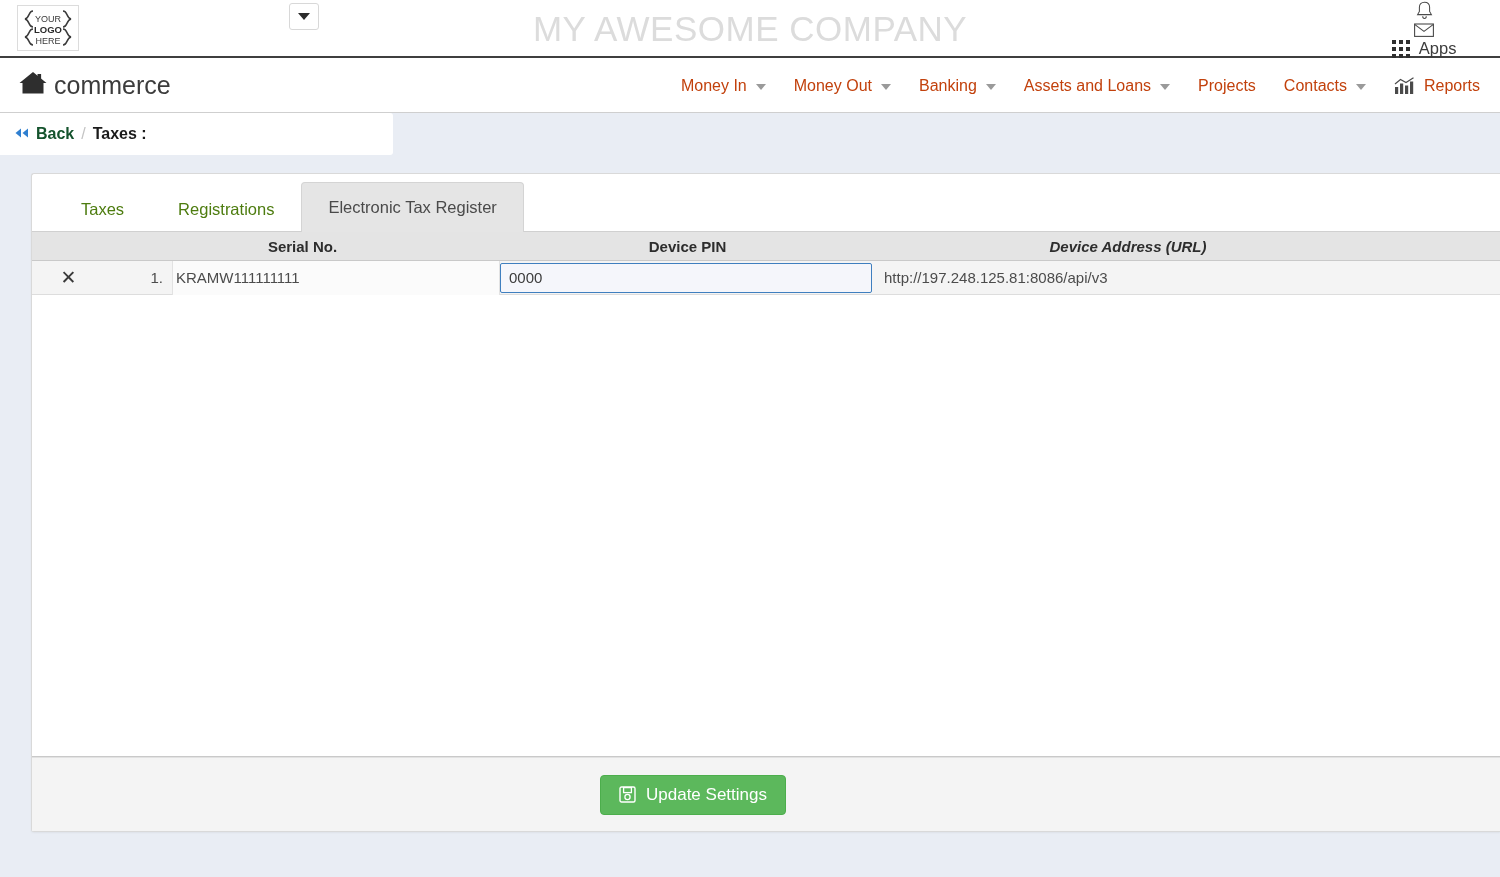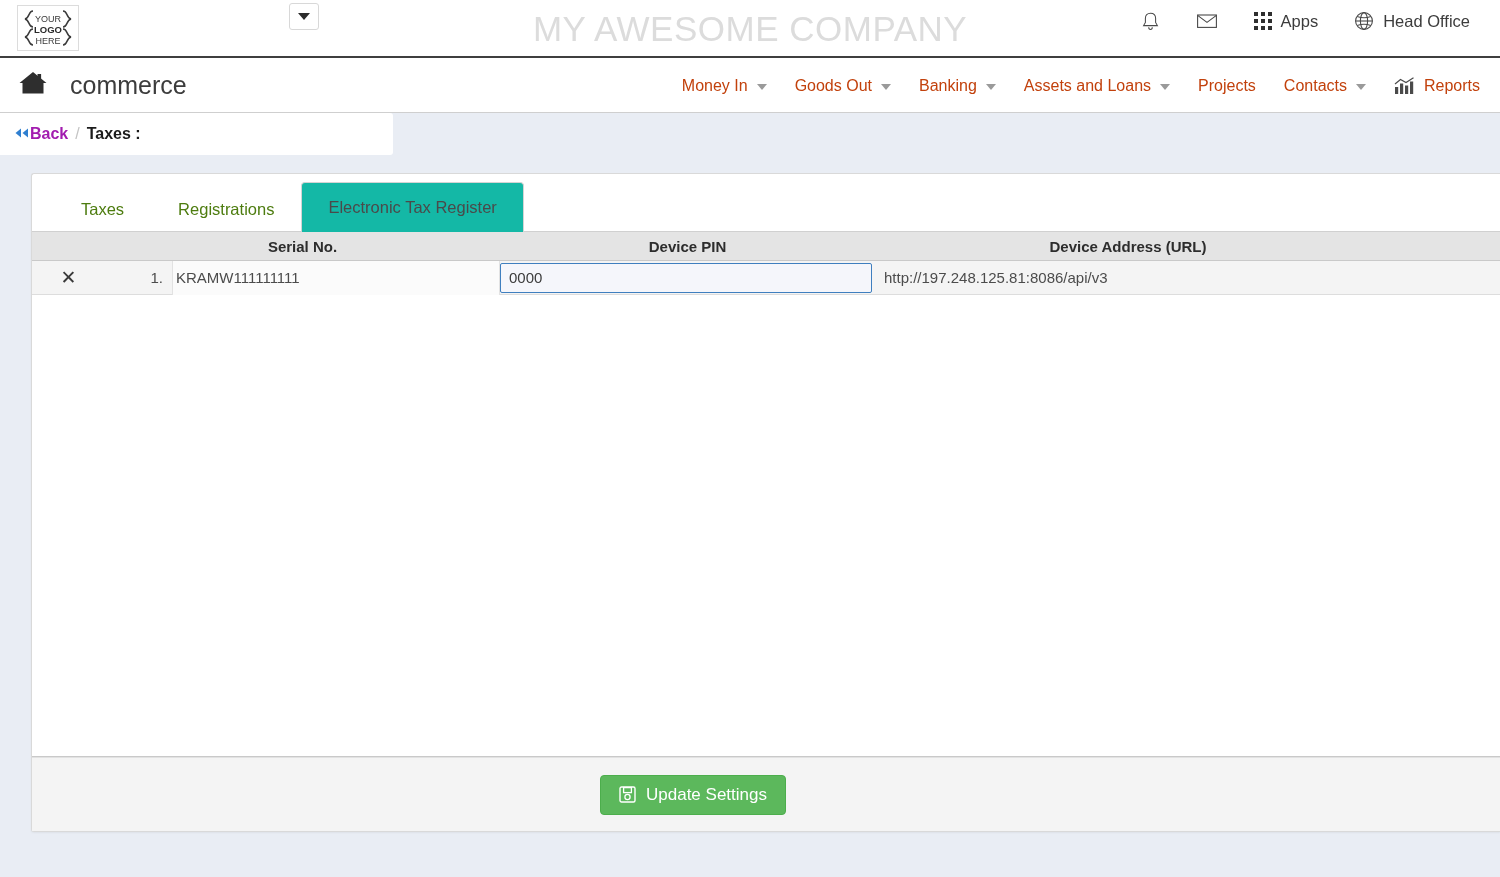--- a/index.html
+++ b/index.html
@@ -59,21 +59,22 @@
     pointer-events: none;
     white-space: nowrap;
   }
 
   .topbar-right {
     position: absolute;
     right: 0; top: 0;
     height: 42px;
     display: flex; align-items: center;
     gap: 0;
-    padding-right: 12px;
+    padding-right: 0;
+    flex-direction: column;
   }
   .tb-item {
     display: flex; align-items: center;
     gap: 9px;
     padding: 0 18px;
     height: 58px;
     color: #3c3c3c;
     font-size: 16.5px;
     cursor: pointer;
     white-space: nowrap;
@@ -89,21 +90,21 @@
     display: flex;
     align-items: center;
   }
   .nav-home {
     margin-left: 12px;
     display: flex; align-items: center;
     cursor: pointer;
     padding: 0 6px;
   }
   .nav-brand {
-    margin-left: 16px;
+    margin-left: 0;
     font-size: 25px;
     color: #3c3c3c;
     cursor: pointer;
   }
   .nav-menu {
     position: absolute;
     right: 6px; top: 0;
     height: 55px;
     display: flex; align-items: center;
   }
@@ -136,22 +137,22 @@
     width: 393px;
     background: #fff;
     display: flex;
     align-items: center;
     padding-left: 14px;
     gap: 7px;
     font-size: 16px;
     border-radius: 0 3px 3px 0;
   }
   .bc-back {
-    display: flex; align-items: center; gap: 0;
-    color: #a21caf;
+    display: flex; align-items: center; gap: 6px;
+    color: #14532d;
     font-weight: bold;
     cursor: pointer;
   }
   .bc-sep { color: #c4c4c4; }
   .bc-title { color: #1b1b1b; font-weight: bold; }
 
   
   .panel {
     margin: 18px 0 0 31px;
     background: #ffffff;
@@ -179,21 +180,21 @@
     font-size: 16.5px;
     color: #4d7c0f;
     cursor: pointer;
     background: transparent;
     border: 1px solid transparent;
     border-bottom: none;
     white-space: nowrap;
   }
   .tab.active {
     color: #4a4a4a;
-    background: #14b8a6;
+    background: #e5e5e5;
     border-color: #d4d4d4;
     border-radius: 4px 4px 0 0;
     height: 50px;
     position: relative;
     z-index: 2;
     margin-bottom: -1px;
   }
 
   .table-area { flex: 1 1 auto; display: flex; flex-direction: column; min-height: 0; }
 
@@ -219,21 +220,21 @@
     color: #4c4c4c;
     flex: none;
   }
   .col-x   { width: 73px;  display:flex; align-items:center; justify-content:center; }
   .col-ser { width: 395px; display:flex; align-items:center; }
   .col-pin { width: 375px; display:flex; align-items:center; }
   .col-url { flex: 1 1 auto; display:flex; align-items:center; }
 
   .grid-head .col-ser { justify-content: center; }
   .grid-head .col-pin { justify-content: center; }
-  .grid-head .col-url { justify-content: center; padding-right: 119px; }
+  .grid-head .col-url { justify-content: center; padding-right: 119px; font-style: italic; }
 
   .row-x {
     color: #3a3a3a;
     font-size: 19px;
     cursor: pointer;
     line-height: 1;
   }
   .row-num { width: 30px; text-align: right; color: #4c4c4c; margin-right: 9px; margin-left: 28px;}
   .cell-serial {
     flex: 1;
@@ -388,21 +389,21 @@
   <div class="nav-brand">commerce</div>
 
   <div class="nav-menu">
 
     <div class="nav-item">
       <span>Money In</span>
       <span class="caret-grey"></span>
     </div>
 
     <div class="nav-item">
-      <span>Goods Out</span>
+      <span>Money Out</span>
       <span class="caret-grey"></span>
     </div>
 
     <div class="nav-item">
       <span>Banking</span>
       <span class="caret-grey"></span>
     </div>
 
     <div class="nav-item">
       <span>Assets and Loans</span>

